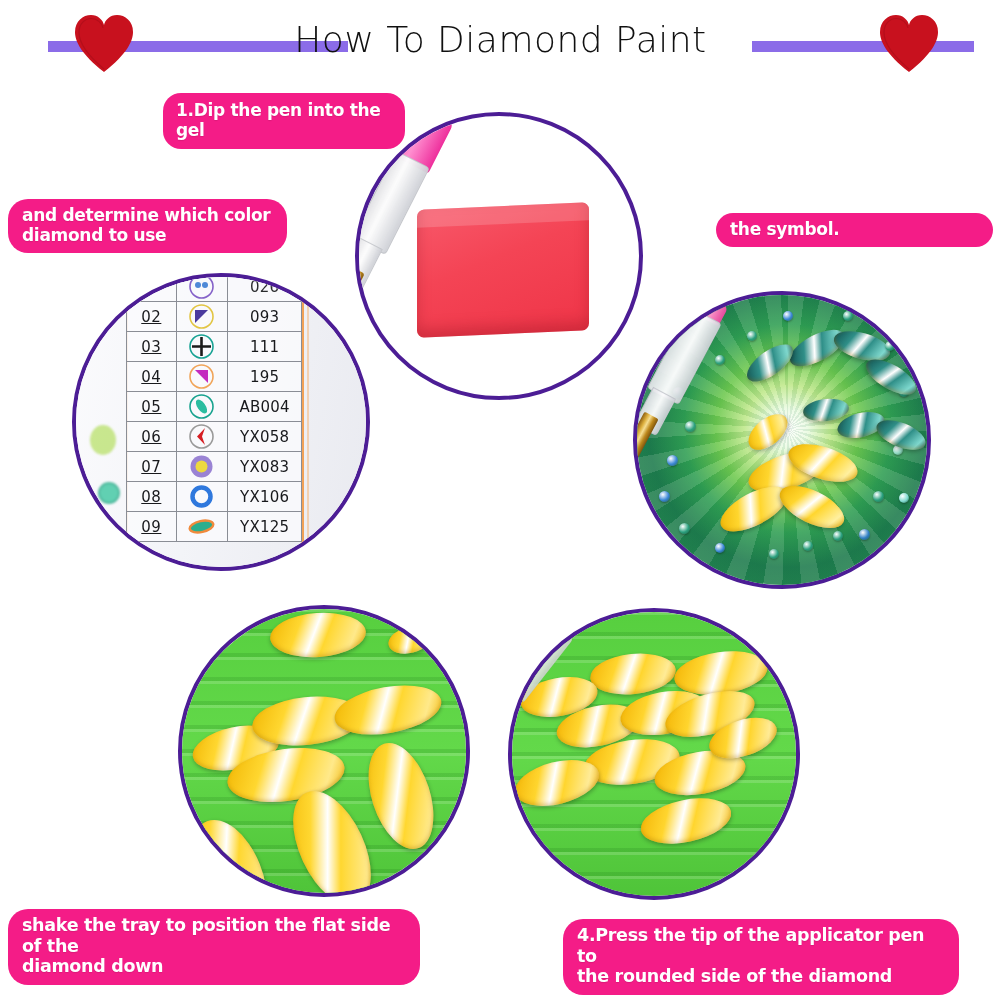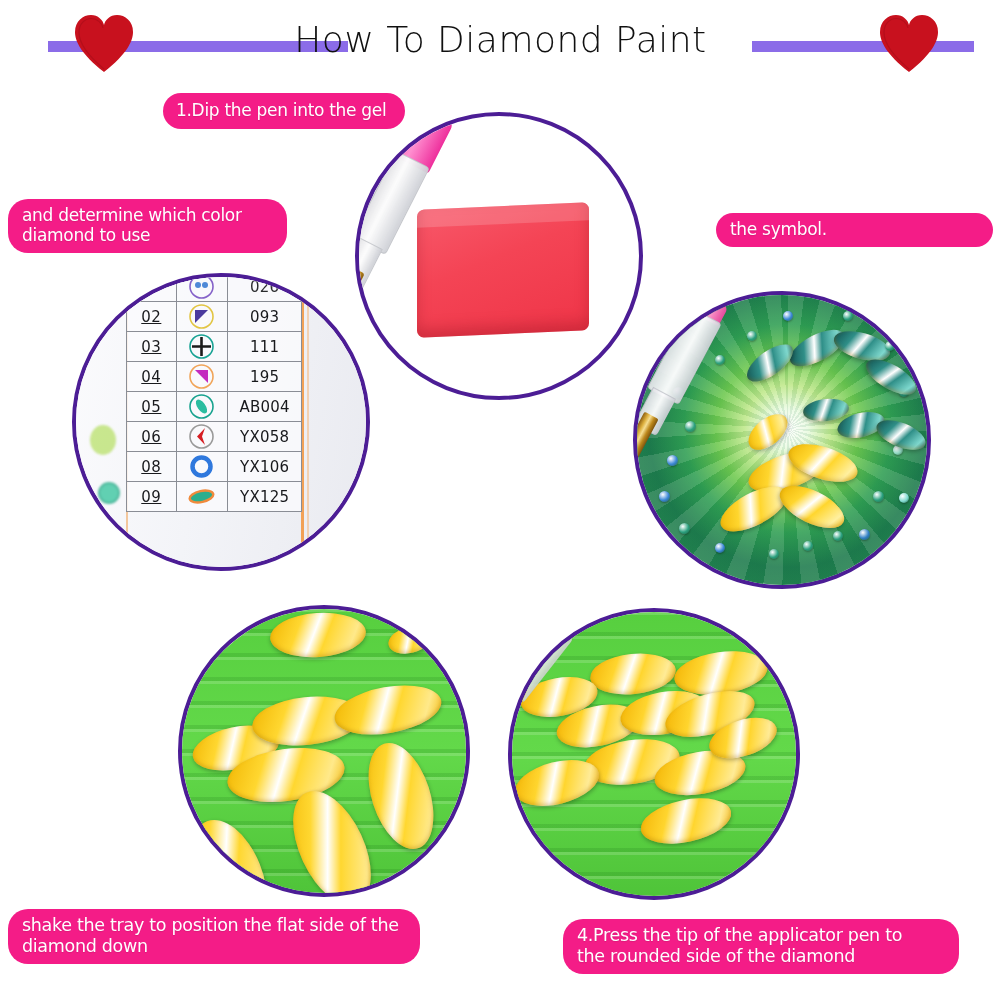--- a/index.html
+++ b/index.html
@@ -59,21 +59,21 @@
     line-height: 44px;
   }
 
   
   .label {
     position: absolute;
     background: #f41c87;
     color: #ffffff;
     border-radius: 20px;
     font-family: "DejaVu Sans", sans-serif;
-    font-weight: normal;
+    font-weight: bold;
     letter-spacing: -0.3px;
     padding: 6px 14px 8px 14px;
     line-height: 1.18;
     text-shadow: 0 1px 1px rgba(0,0,0,0.10);
   }
   .label-1 {
     left: 163px; top: 93px;
     width: 242px;
     font-size: 17px;
     border-radius: 18px;
@@ -416,20 +416,32 @@
             <td class="c-num">06</td>
             <td class="c-sym">
               <div class="sym-wrap">
                 <svg width="27" height="27" viewBox="0 0 27 27">
                   <circle cx="13.5" cy="13.5" r="11.5" fill="none" stroke="#9a9a9a" stroke-width="1.6"></circle>
                   <path d="M17 5 L9 13.5 L17 22 L14 13.5 Z" fill="#d61e24"></path>
                 </svg>
               </div>
             </td>
             <td class="c-code">YX058</td>
+          </tr>
+          <tr>
+            <td class="c-num">07</td>
+            <td class="c-sym">
+              <div class="sym-wrap">
+                <svg width="27" height="27" viewBox="0 0 27 27">
+                  <circle cx="13.5" cy="13.5" r="11" fill="#9a83d4"></circle>
+                  <circle cx="13.5" cy="13.5" r="6" fill="#ecd93f"></circle>
+                </svg>
+              </div>
+            </td>
+            <td class="c-code">YX083</td>
           </tr>
           <tr>
             <td class="c-num">08</td>
             <td class="c-sym">
               <div class="sym-wrap">
                 <svg width="27" height="27" viewBox="0 0 27 27">
                   <circle cx="13.5" cy="13.5" r="9" fill="none" stroke="#2f78dd" stroke-width="4.5"></circle>
                 </svg>
               </div>
             </td>

